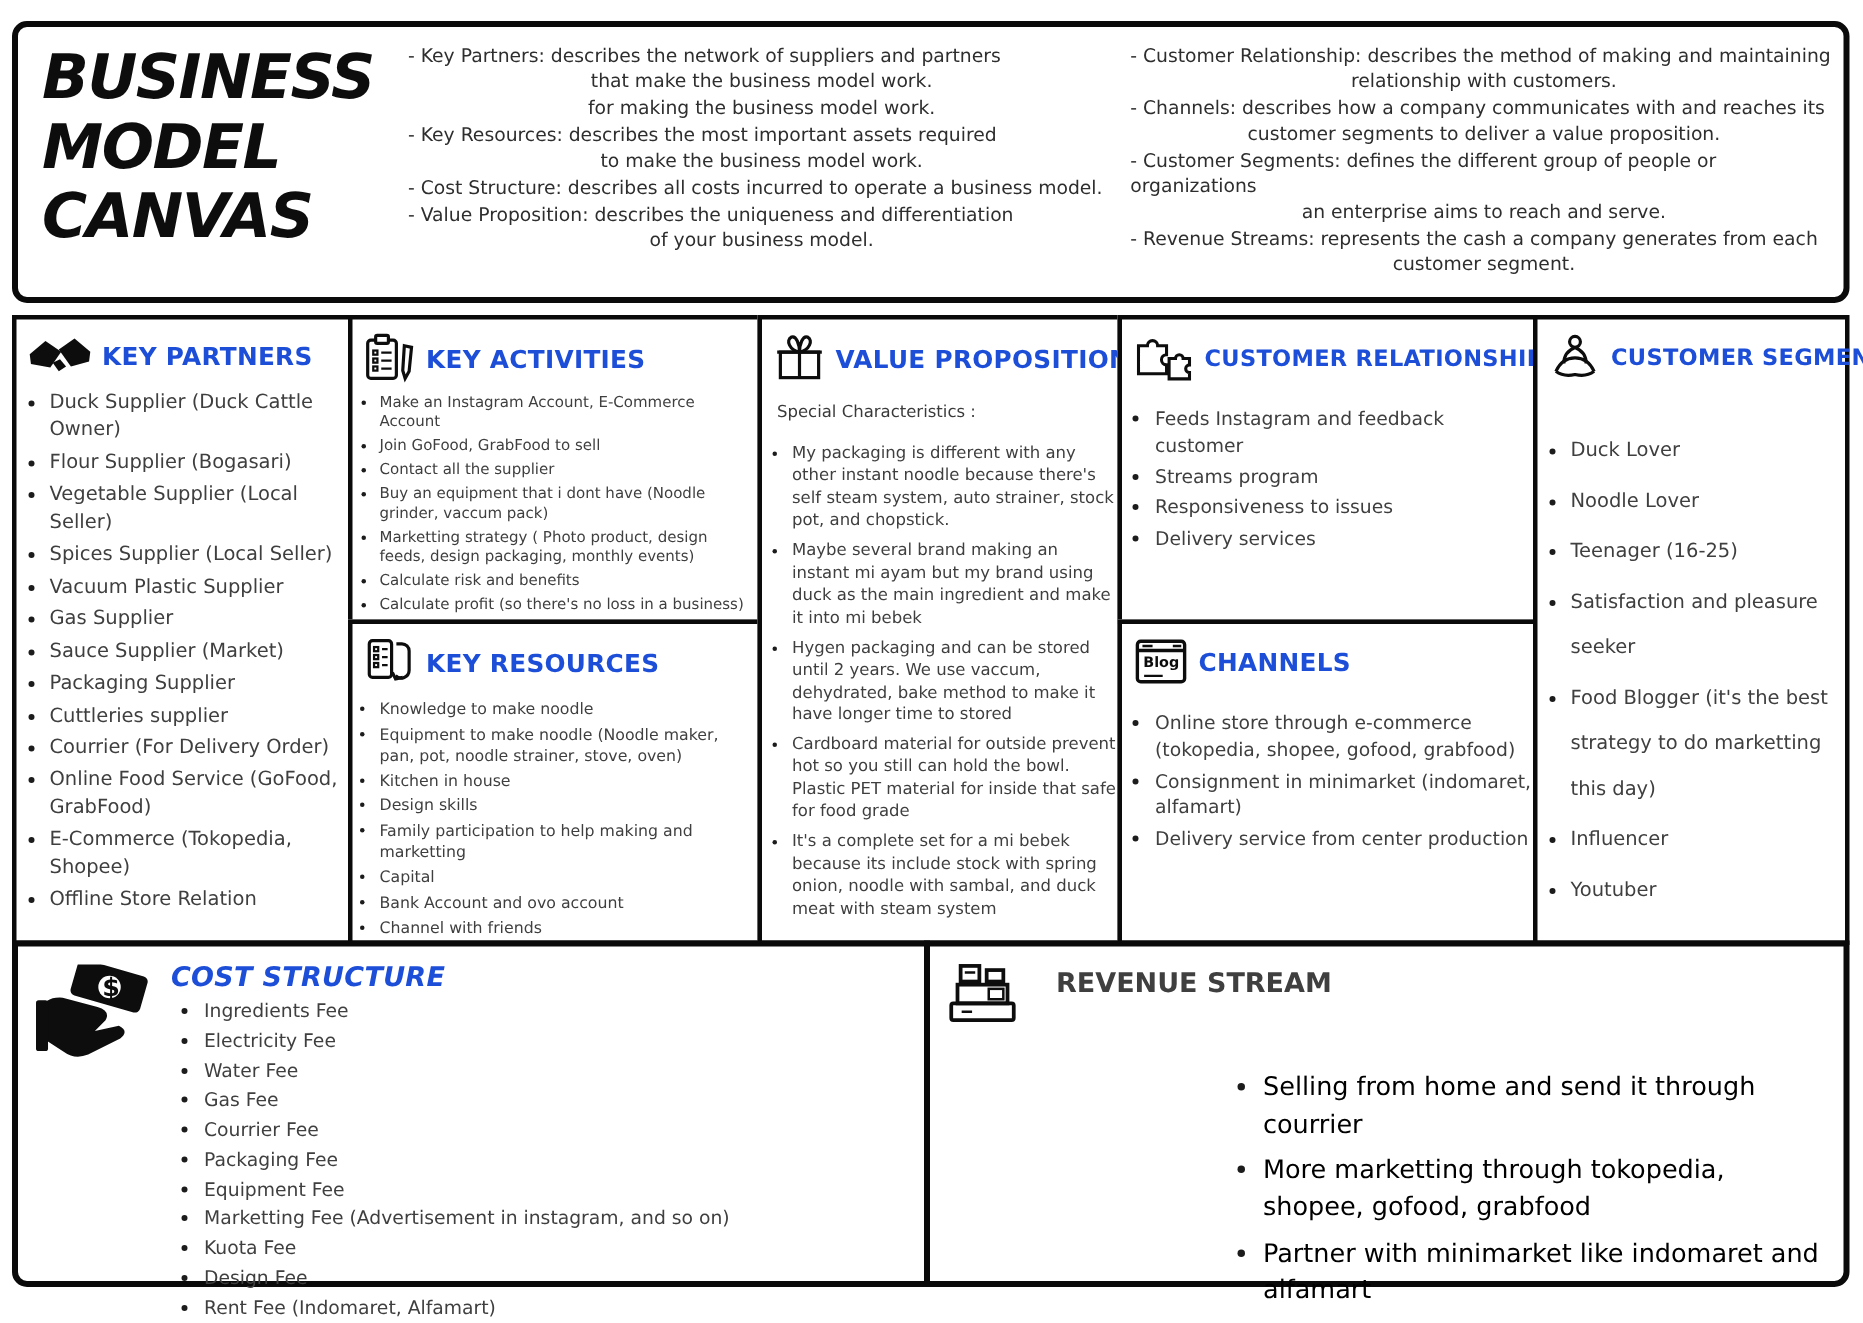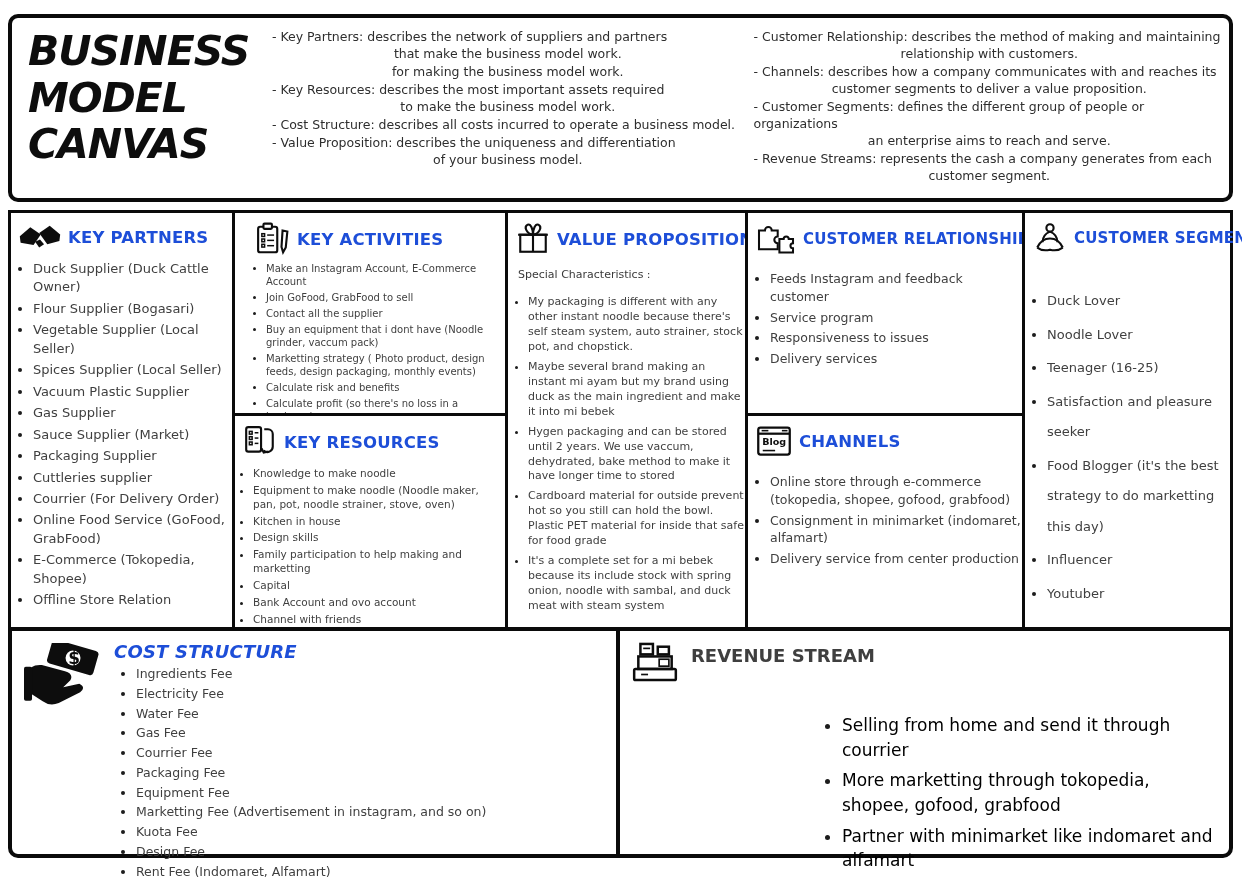--- a/index.html
+++ b/index.html
@@ -32,21 +32,21 @@
   .vp-list{font-size:11px;line-height:1.36;padding-left:20px;margin-top:14px;}
   .vp-list li{margin-bottom:5px;}
   .cr-list{font-size:12.5px;line-height:1.42;margin-top:12px;}
   .ch-list{font-size:12.5px;line-height:1.42;margin-top:14px;}
   .cs-list{font-size:13px;line-height:2.35;margin-top:30px;}
   .cost-wrap{display:flex;padding:6px 8px 0 12px;gap:8px;}
   .cost-content h2{margin:2px 0 0 0;font-style:italic;}
   .cost-list{font-size:12.5px;line-height:1.34;margin-top:4px;}
   .rev-wrap{padding:8px 8px 0 10px;}
   .rev-head{display:flex;align-items:flex-start;gap:8px;}
-  .rev-head h2{margin:6px 0 0 3px;}
+  .rev-head h2{margin:6px 0 0 16px;}
   .rev-list{font-size:17px;line-height:1.45;color:#000000;margin:28px 0 0 190px;}
   .rev-list li{margin-bottom:6px;}
   h2{font-family:"DejaVu Sans", sans-serif;}
 </style>
 </head>
 <body>
 
 <div id="canvas">
 
   <div class="cell hdr">
@@ -116,21 +116,21 @@
         <li>Sauce Supplier (Market)</li>
         <li>Packaging Supplier</li>
         <li>Cuttleries supplier</li>
         <li>Courrier (For Delivery Order)</li>
         <li>Online Food Service (GoFood, GrabFood)</li>
         <li>E-Commerce (Tokopedia, Shopee)</li>
         <li>Offline Store Relation</li>
       </ul>
   </div>
 
-  <div class="cell" style="left:232px;top:210px;width:276px;height:206px;padding-left:13px;">
+  <div class="cell" style="left:232px;top:210px;width:276px;height:206px;">
     <div class="box-head">
       <span class="icon">
         <svg width="34" height="34" viewBox="0 0 32 32" fill="none" stroke="#0d0d0d" stroke-width="2">
           <rect x="2" y="4.5" width="18" height="24" rx="2"></rect>
           <rect x="7" y="1.5" width="8" height="5" rx="1" fill="#fff"></rect>
           <rect x="5.5" y="11" width="2.6" height="2.6" stroke-width="1.4"></rect>
           <line x1="10.5" y1="12.3" x2="17" y2="12.3" stroke-width="1.4"></line>
           <rect x="5.5" y="16" width="2.6" height="2.6" stroke-width="1.4"></rect>
           <line x1="10.5" y1="17.3" x2="17" y2="17.3" stroke-width="1.4"></line>
           <rect x="5.5" y="21" width="2.6" height="2.6" stroke-width="1.4"></rect>
@@ -209,21 +209,21 @@
       <span class="icon">
         <svg width="40" height="34" viewBox="0 0 44 40" fill="none" stroke="#0d0d0d" stroke-width="2.4">
           <path d="M2 10 h7 a4 4 0 1 1 8 0 h7 v7 a4 4 0 1 0 0 8 v7 h-22 z"></path>
           <path d="M26 20 h5 a3 3 0 1 1 6 0 h5 v5 a3 3 0 1 0 0 6 v5 h-16 z"></path>
         </svg>
       </span>
       <h2>CUSTOMER RELATIONSHIP</h2>
     </div>
     <ul class="cr-list">
         <li>Feeds Instagram and feedback customer</li>
-        <li>Service program</li>
+        <li>Streams program</li>
         <li>Responsiveness to issues</li>
         <li>Delivery services</li>
       </ul>
   </div>
 
   <div class="cell" style="left:745px;top:413px;width:280px;height:217px;">
     <div class="box-head">
       <span class="icon">
         <svg width="36" height="32" viewBox="0 0 32 28" fill="none" stroke="#0d0d0d" stroke-width="2">
           <rect x="2" y="2" width="28" height="24" rx="2"></rect>

